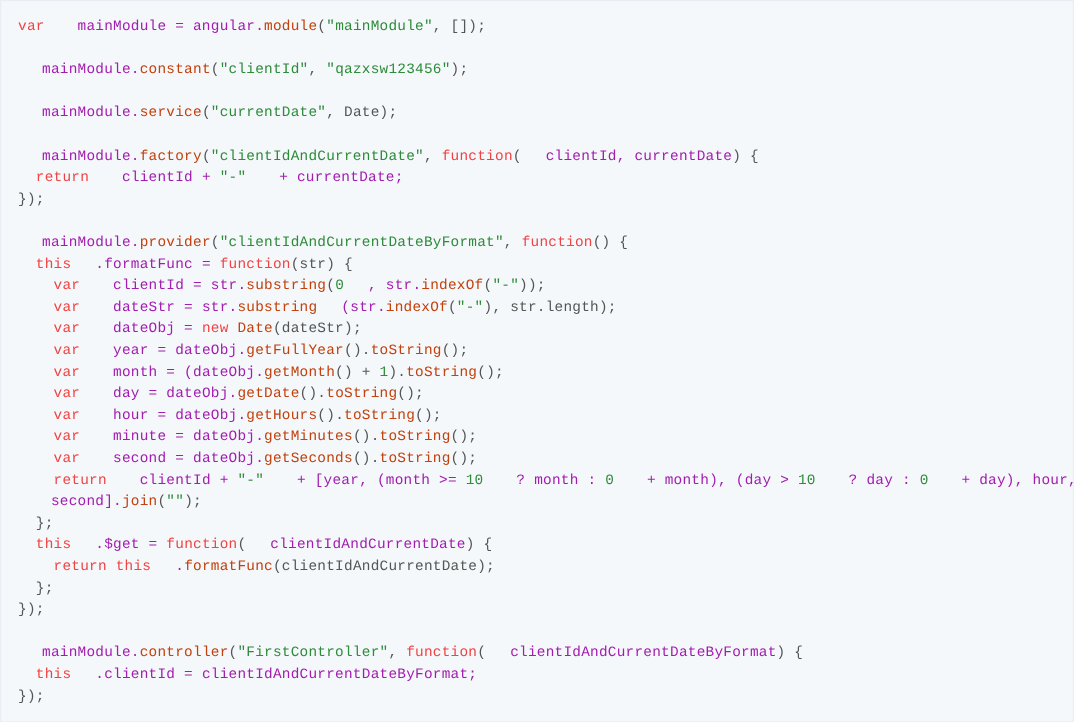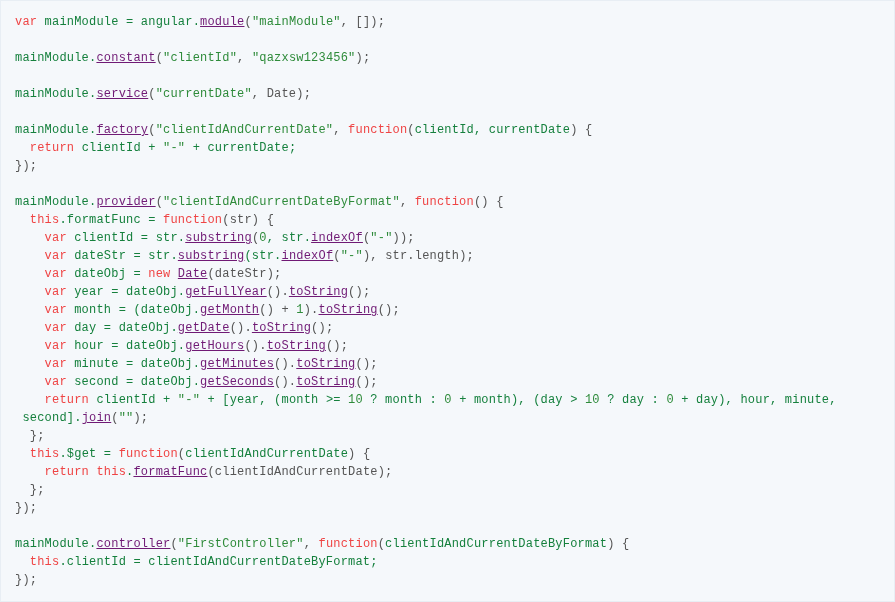--- a/index.html
+++ b/index.html
@@ -19,20 +19,20 @@
       overflow: hidden;
       border: 1px solid #e8eef4;
     }
     .code-container {
       white-space: pre;
       letter-spacing: 0.2px;
     }
     .k { color: #ef4444; }
     .s { color: #2e8b3a; }
     .n { color: #2e8b3a; }
-    .fn { color: #701a75; text-decoration: underline; }
+    .fn { color: #c2410c; }
     .p { color: #555; }
-    .id { color: #15803d; }
+    .id { color: #a21caf; margin-left: 20px; }
   </style>
 </head>
 <body>
 
 <div class="code-container" id="code-root"><div><span class="k">var </span><span class="id">mainModule = angular.</span><span class="fn">module</span><span class="p">(</span><span class="s">"mainModule"</span><span class="p">, []);</span></div><div>&nbsp;</div><div><span class="id">mainModule.</span><span class="fn">constant</span><span class="p">(</span><span class="s">"clientId"</span><span class="p">, </span><span class="s">"qazxsw123456"</span><span class="p">);</span></div><div>&nbsp;</div><div><span class="id">mainModule.</span><span class="fn">service</span><span class="p">(</span><span class="s">"currentDate"</span><span class="p">, Date);</span></div><div>&nbsp;</div><div><span class="id">mainModule.</span><span class="fn">factory</span><span class="p">(</span><span class="s">"clientIdAndCurrentDate"</span><span class="p">, </span><span class="k">function</span><span class="p">(</span><span class="id">clientId, currentDate</span><span class="p">) {</span></div><div><span class="p">  </span><span class="k">return </span><span class="id">clientId + </span><span class="s">"-"</span><span class="id"> + currentDate;</span></div><div><span class="p">});</span></div><div>&nbsp;</div><div><span class="id">mainModule.</span><span class="fn">provider</span><span class="p">(</span><span class="s">"clientIdAndCurrentDateByFormat"</span><span class="p">, </span><span class="k">function</span><span class="p">() {</span></div><div><span class="p">  </span><span class="k">this</span><span class="id">.formatFunc = </span><span class="k">function</span><span class="p">(str) {</span></div><div><span class="p">    </span><span class="k">var </span><span class="id">clientId = str.</span><span class="fn">substring</span><span class="p">(</span><span class="n">0</span><span class="id">, str.</span><span class="fn">indexOf</span><span class="p">(</span><span class="s">"-"</span><span class="p">));</span></div><div><span class="p">    </span><span class="k">var </span><span class="id">dateStr = str.</span><span class="fn">substring</span><span class="id">(str.</span><span class="fn">indexOf</span><span class="p">(</span><span class="s">"-"</span><span class="p">), str.length);</span></div><div><span class="p">    </span><span class="k">var </span><span class="id">dateObj = </span><span class="k">new </span><span class="fn">Date</span><span class="p">(dateStr);</span></div><div><span class="p">    </span><span class="k">var </span><span class="id">year = dateObj.</span><span class="fn">getFullYear</span><span class="p">().</span><span class="fn">toString</span><span class="p">();</span></div><div><span class="p">    </span><span class="k">var </span><span class="id">month = (dateObj.</span><span class="fn">getMonth</span><span class="p">() + </span><span class="n">1</span><span class="p">).</span><span class="fn">toString</span><span class="p">();</span></div><div><span class="p">    </span><span class="k">var </span><span class="id">day = dateObj.</span><span class="fn">getDate</span><span class="p">().</span><span class="fn">toString</span><span class="p">();</span></div><div><span class="p">    </span><span class="k">var </span><span class="id">hour = dateObj.</span><span class="fn">getHours</span><span class="p">().</span><span class="fn">toString</span><span class="p">();</span></div><div><span class="p">    </span><span class="k">var </span><span class="id">minute = dateObj.</span><span class="fn">getMinutes</span><span class="p">().</span><span class="fn">toString</span><span class="p">();</span></div><div><span class="p">    </span><span class="k">var </span><span class="id">second = dateObj.</span><span class="fn">getSeconds</span><span class="p">().</span><span class="fn">toString</span><span class="p">();</span></div><div><span class="p">    </span><span class="k">return </span><span class="id">clientId + </span><span class="s">"-"</span><span class="id"> + [year, (month &gt;= </span><span class="n">10</span><span class="id"> ? month : </span><span class="n">0</span><span class="id"> + month), (day &gt; </span><span class="n">10</span><span class="id"> ? day : </span><span class="n">0</span><span class="id"> + day), hour, minute,</span></div><div><span class="id"> second].</span><span class="fn">join</span><span class="p">(</span><span class="s">""</span><span class="p">);</span></div><div><span class="p">  };</span></div><div><span class="p">  </span><span class="k">this</span><span class="id">.$get = </span><span class="k">function</span><span class="p">(</span><span class="id">clientIdAndCurrentDate</span><span class="p">) {</span></div><div><span class="p">    </span><span class="k">return </span><span class="k">this</span><span class="id">.</span><span class="fn">formatFunc</span><span class="p">(clientIdAndCurrentDate);</span></div><div><span class="p">  };</span></div><div><span class="p">});</span></div><div>&nbsp;</div><div><span class="id">mainModule.</span><span class="fn">controller</span><span class="p">(</span><span class="s">"FirstController"</span><span class="p">, </span><span class="k">function</span><span class="p">(</span><span class="id">clientIdAndCurrentDateByFormat</span><span class="p">) {</span></div><div><span class="p">  </span><span class="k">this</span><span class="id">.clientId = clientIdAndCurrentDateByFormat;</span></div><div><span class="p">});</span></div></div>
 
 </body></html>

